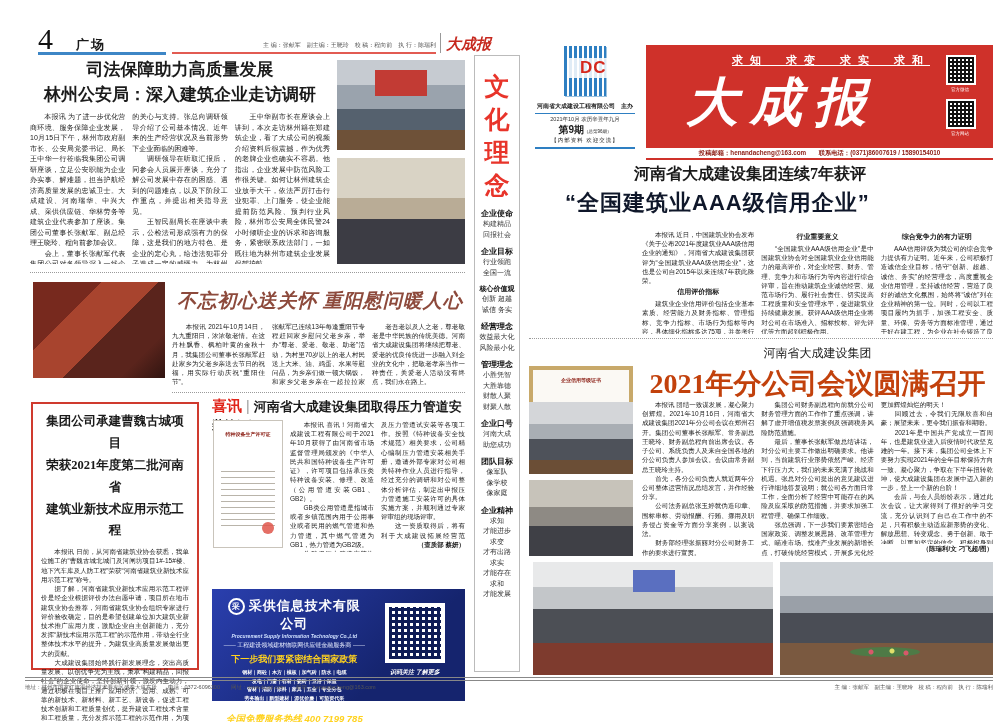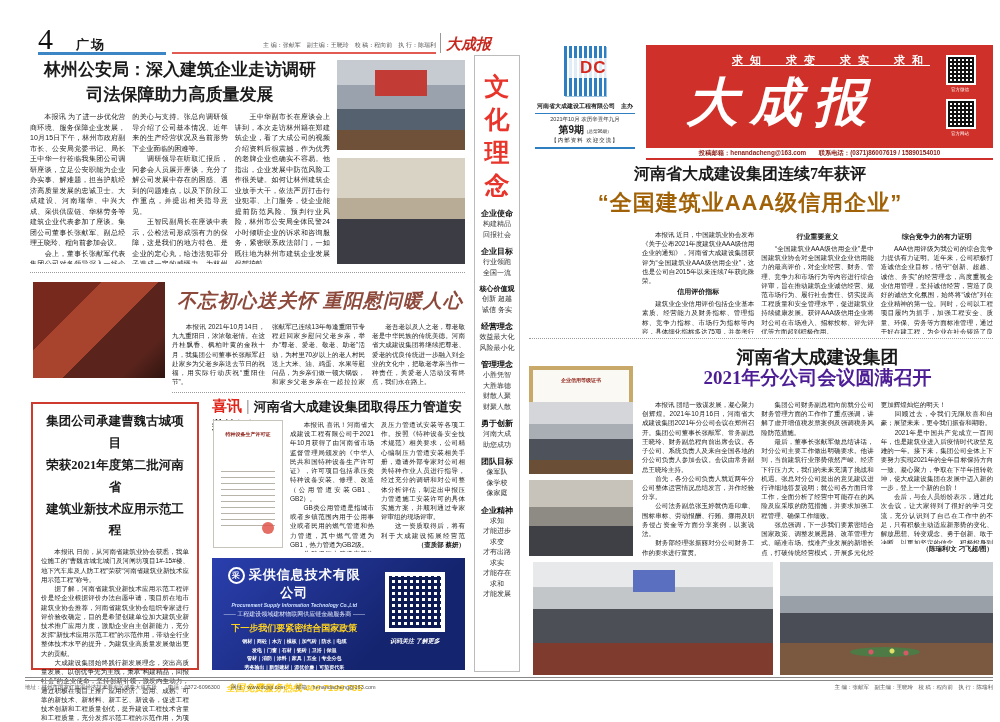--- a/index.html
+++ b/index.html
@@ -54,24 +54,24 @@
   .qr{background:
      repeating-linear-gradient(0deg,#111 0 2px,transparent 2px 4px),
      repeating-linear-gradient(90deg,#111 0 2px,#fff 2px 4px);
      border:2px solid #fff;}
   .qr-label{font-size:4.5px;color:#fff;text-align:center;}
   .mh-contact{font-size:6.3px;font-weight:bold;color:#8b1a12;text-align:center;}
   .mh-redrule{background:#cf312a;height:2px;}
   .mh-bluerule{background:#2e7fc2;}
   
   .h-aaa1{font-family:"Liberation Serif",serif;font-size:16px;font-weight:bold;text-align:center;}
-  .h-aaa2{font-size:22px;font-weight:900;color:#a16207;text-align:center;letter-spacing:1px;}
-  .h-meet1{font-family:"Liberation Serif",serif;font-size:18px;font-weight:bold;text-align:center;}
-  .h-meet2{font-family:"Liberation Serif",serif;font-size:19px;font-weight:900;
-           color:#4c1d95;text-align:center;}
+  .h-aaa2{font-size:22px;font-weight:900;color:#0f172a;letter-spacing:1px;}
+  .h-meet1{font-family:"Liberation Serif",serif;font-size:12px;font-weight:normal;text-align:center;}
+  .h-meet2{font-family:"Liberation Serif",serif;font-size:28px;font-weight:900;
+           color:#c2410c;text-align:center;}
   .subhead{font-weight:bold;text-align:center;font-size:7px;margin:2px 0;}
   
   .photo{background:#999;}
   .p-conf1{background:linear-gradient(180deg,#c6cbd1 0 28%,#9aa3ad 28% 55%,#55616e 55% 78%,#6e5138 78% 100%);}
   .p-screen{position:absolute;background:#c23b34;}
   .p-visit{background:linear-gradient(180deg,#d9d3c5 0 38%,#b9ac96 38% 58%,#3c3c44 58% 100%);}
   .p-cy{background:linear-gradient(135deg,#77291e 0 30%,#a8442e 30% 55%,#5a241c 55% 80%,#301410 100%);}
   .p-cert-aaa{background:#fbf9f4;border:4px solid #c8a96a;box-sizing:border-box;position:relative;}
   .p-cert-lic{background:#fff;border:1px solid #c9c4bb;box-sizing:border-box;position:relative;}
   .cert-lines{position:absolute;left:10%;right:10%;top:38%;height:45%;
@@ -116,22 +116,22 @@
 
   <div class="abs pagenum" style="left:38px;top:24px;">4</div>
   <div class="abs section" style="left:76px;top:36px;">广场</div>
   <div class="abs blueline" style="left:38px;top:52px;width:128px;"></div>
   <div class="abs redline" style="left:172px;top:52px;width:264px;"></div>
   <div class="abs credits" style="left:200px;top:41px;width:236px;text-align:right;">主 编：张献军　副主编：王晓玲　校 稿：程向前　执 行：陈瑞利</div>
   <div class="abs" style="left:440px;top:33px;width:1px;height:20px;background:#999;"></div>
   <div class="abs brand-sm" style="left:446px;top:35px;">大成报</div>
 
   <div class="abs h-linzhou" style="left:30px;top:58px;width:300px;">
+    <div>司法保障助力高质量发展</div>
     <div>林州公安局：深入建筑企业走访调研</div>
-    <div>司法保障助力高质量发展</div>
   </div>
   <div class="abs cols" style="left:30px;top:112px;width:300px;height:152px;">
     <div class="col body7 txt">　　本报讯 为了进一步优化营商环境、服务保障企业发展，10月15日下午，林州市政府副市长、公安局党委书记、局长王中华一行莅临我集团公司调研座谈，立足公安职能为企业办实事、解难题，担当护航经济高质量发展的忠诚卫士。大成建设、河南瑞华、中兴大成、采供供应链、华林劳务等建筑企业代表参加了座谈。集团公司董事长张献军、副总经理王晓玲、程向前参加会议。
 　　会上，董事长张献军代表集团公司对各领导深入一线企业调研、帮助企业研究解决实际问题表示感谢，集团公司切实感受到了林州市公安局务实的工作作风和司法保障的力度及各级领导对我们建筑企业</div>
     <div class="col body7 txt">的关心与支持。张总向调研领导介绍了公司基本情况、近年来的生产经营状况及当前形势下企业面临的困难等。
 　　调研领导在听取汇报后，同参会人员展开座谈，充分了解公司发展中存在的困惑、遇到的问题难点，以及下阶段工作重点，并提出相关指导意见。
 　　王智民副局长在座谈中表示，公检法司形成强有力的保障，这是我们的地方特色、是企业的定心丸，给违法犯罪分子造成一定的威慑力，为林州招商引资提供坚强有力的司法保障。建筑业犯罪侦查大队、林州公安局经侦大队相互融合，提高了办案效率。欢迎各位企业积极监督、多提意见和建议。</div>
     <div class="col body7">
       <div class="txt">　　王中华副市长在座谈会上讲到，本次走访林州籍在郑建筑企业，看了大成公司的视频介绍资料后很震撼，作为优秀的老牌企业也确实不容易。他指出，企业发展中防范风险工作很关键。如何让林州建筑企业放手大干，依法严厉打击行业犯罪、上门服务，使企业能提前防范风险、预判行业风险，林州市公安局全体民警24小时倾听企业的诉求和咨询服务，紧密联系政法部门，一如既往地为林州市建筑企业发展保驾护航。
 　　最后，调研领导参观了河南省大成建设集团信息监控中心。</div>
@@ -180,21 +180,21 @@
     <div class="col body65 txt">　　本报讯 喜讯！河南省大成建设工程有限公司于2021年10月获得了由河南省市场监督管理局颁发的《中华人民共和国特种设备生产许可证》，许可项目包括承压类特种设备安装、修理、改造（公用管道安装GB1、GB2）。
 　　GB类公用管道是指城市或者乡镇范围内用于公用事业或者民用的燃气管道和热力管道，其中燃气管道为GB1，热力管道为GB2级。
 　　为确保压力管道安装许可的顺利申请，公司提前筹备，高质量完成了专业人员培训考核、质保体系建立和完善以</div>
     <div class="col body65">
       <div class="txt" style="max-height:120px;overflow:hidden;">及压力管道试安装等各项工作。按照《特种设备安全技术规范》相关要求，公司精心编制压力管道安装相关手册，邀请外部专家对公司相关特种作业人员进行指导，经过充分的调研和对公司整体分析评估，制定出申报压力管道施工安装许可的具体实施方案，并顺利通过专家评审组的现场评审。
 　　这一资质取得后，将有利于大成建设拓展经营范围、提高市政工程、管道工程的承接能力，进一步提升公司的市场竞争力和品牌影响力，为公司的可持续性发展提供了保障。</div>
       <div class="byline body65">（查质部 蔡妍）</div>
     </div>
   </div>
 
-  <div class="abs ad" style="left:212px;top:558px;width:253px;height:112px;">
+  <div class="abs ad" style="left:212px;top:589px;width:253px;height:112px;">
     <div class="ad-left">
       <div class="ad-co"><span class="ad-logo">采</span><span>采供信息技术有限公司</span></div>
       <div class="ad-en">Procurement Supply Information Technology Co.,Ltd</div>
       <div class="ad-tag">—— 工程建设领域建材物联网供应链金融服务商 ——</div>
       <div class="ad-hl">下一步我们要紧密结合国家政策</div>
       <div class="ad-cats">钢材｜商砼｜木方｜模板｜加气砖｜防水｜电缆
 发电｜门窗｜石材｜瓷砖｜卫浴｜保温
 管材｜消防｜涂料｜家具｜五金｜专业分包
 劳务输出｜新型建材｜源优价廉｜可垫资代采</div>
       <div class="ad-web">www.cailiaoyuan.com.cn</div>
@@ -223,21 +223,21 @@
     <div class="cul-items">创新 超越
 诚信 务实</div>
     <div class="cul-head">经营理念</div>
     <div class="cul-items">效益最大化
 风险最小化</div>
     <div class="cul-head">管理理念</div>
     <div class="cul-items">小胜凭智
 大胜靠德
 财散人聚
 财聚人散</div>
-    <div class="cul-head">勇于创新</div>
+    <div class="cul-head">企业口号</div>
     <div class="cul-items">河南大成
 助您成功</div>
     <div class="cul-head">团队目标</div>
     <div class="cul-items">像军队
 像学校
 像家庭</div>
     <div class="cul-head">企业精神</div>
     <div class="cul-items">求知
 才能进步
 求变

